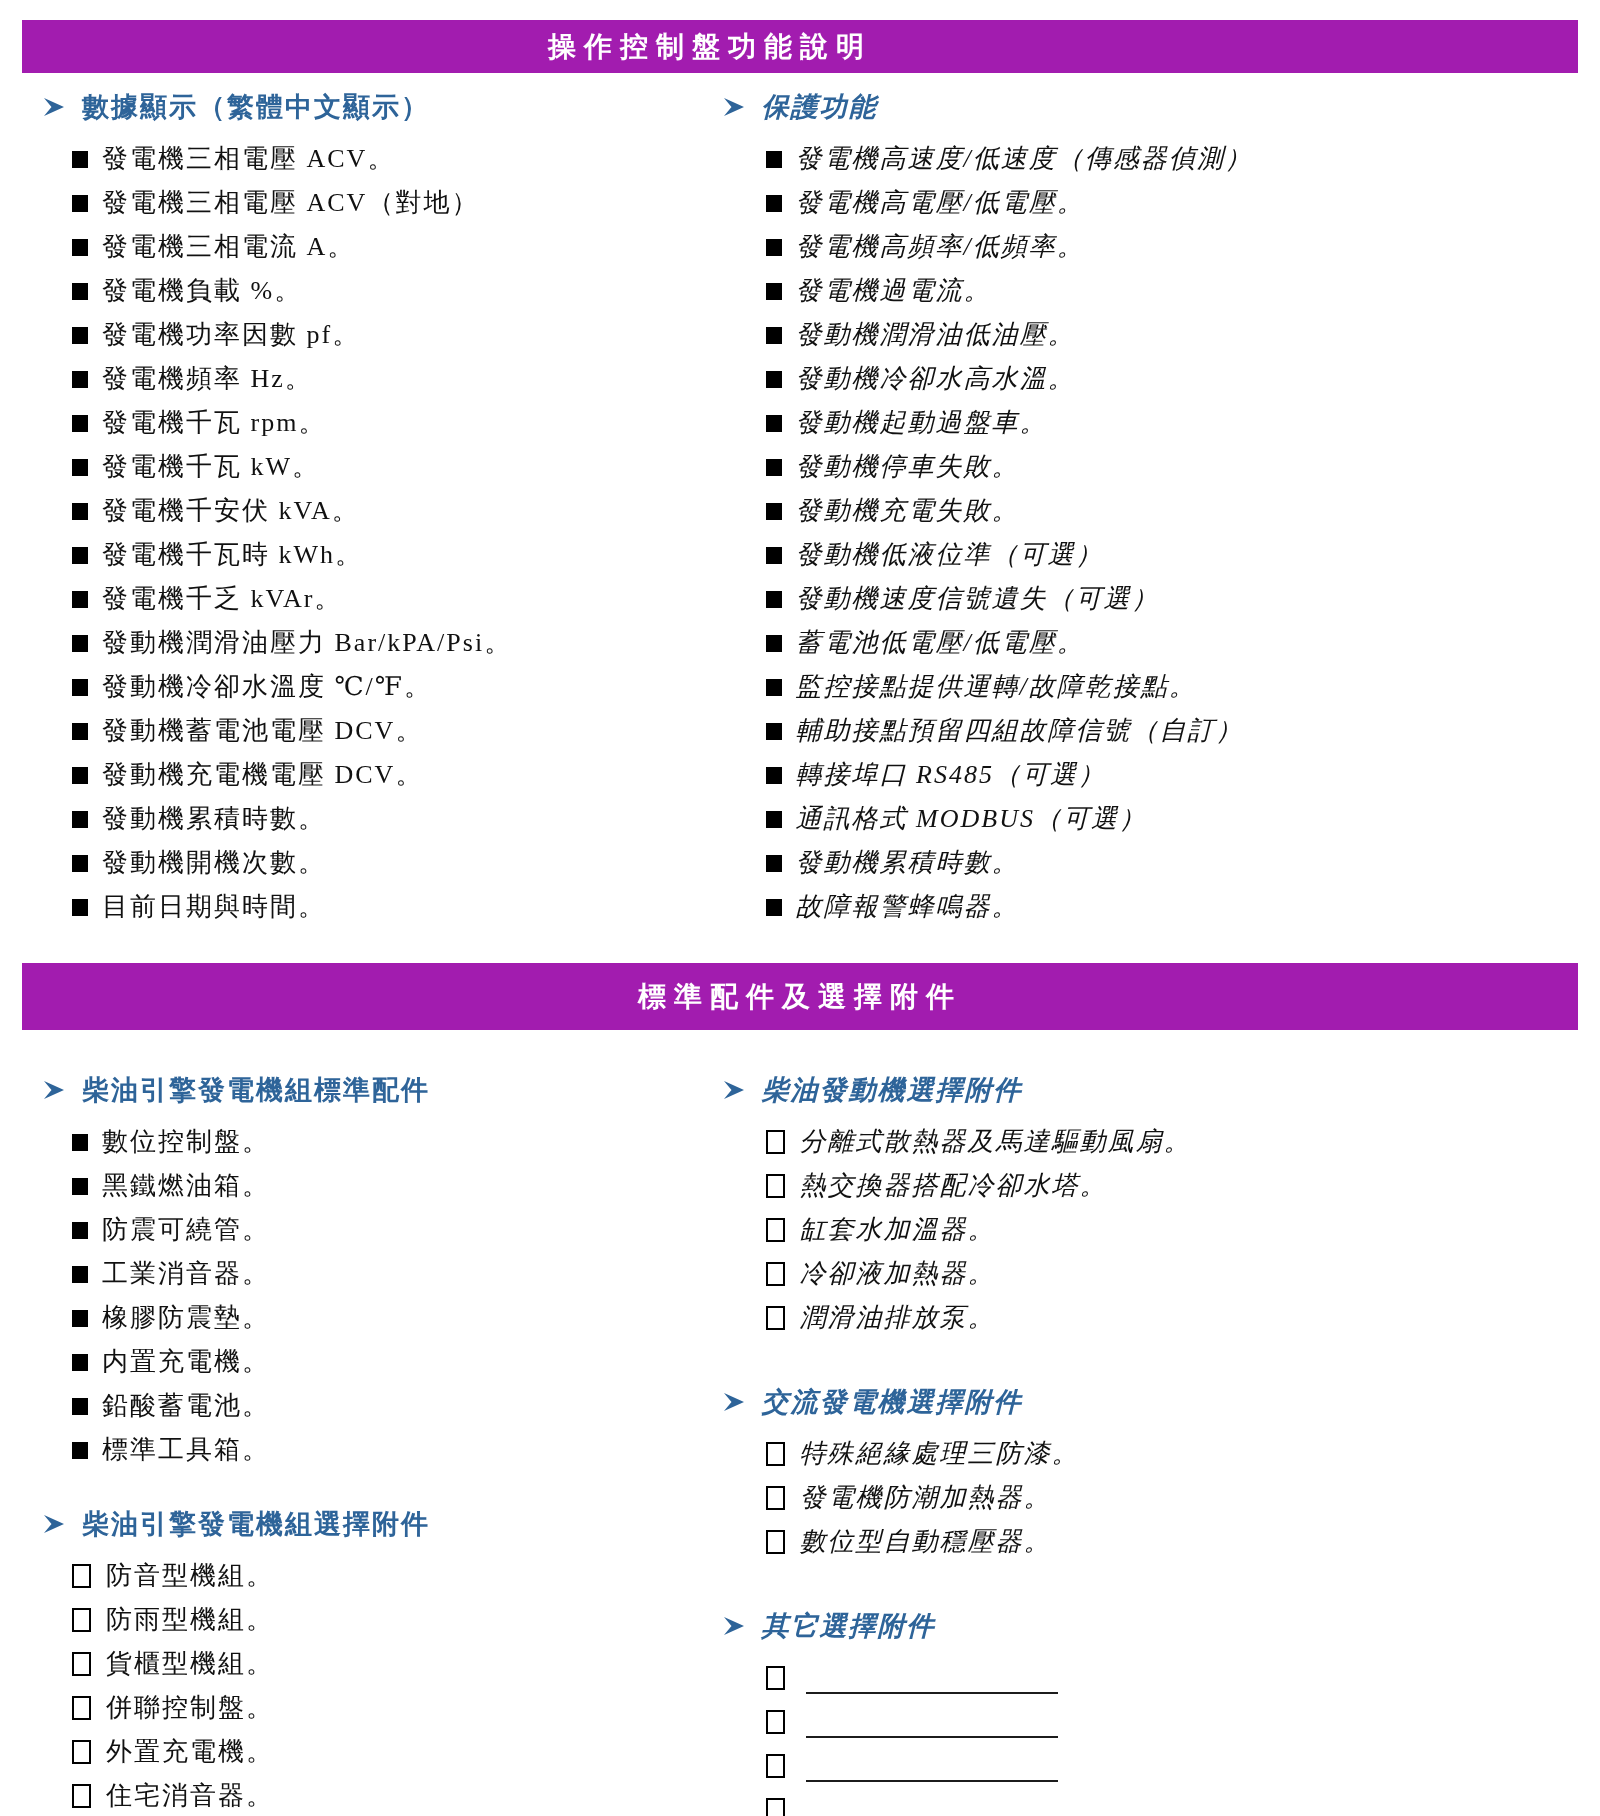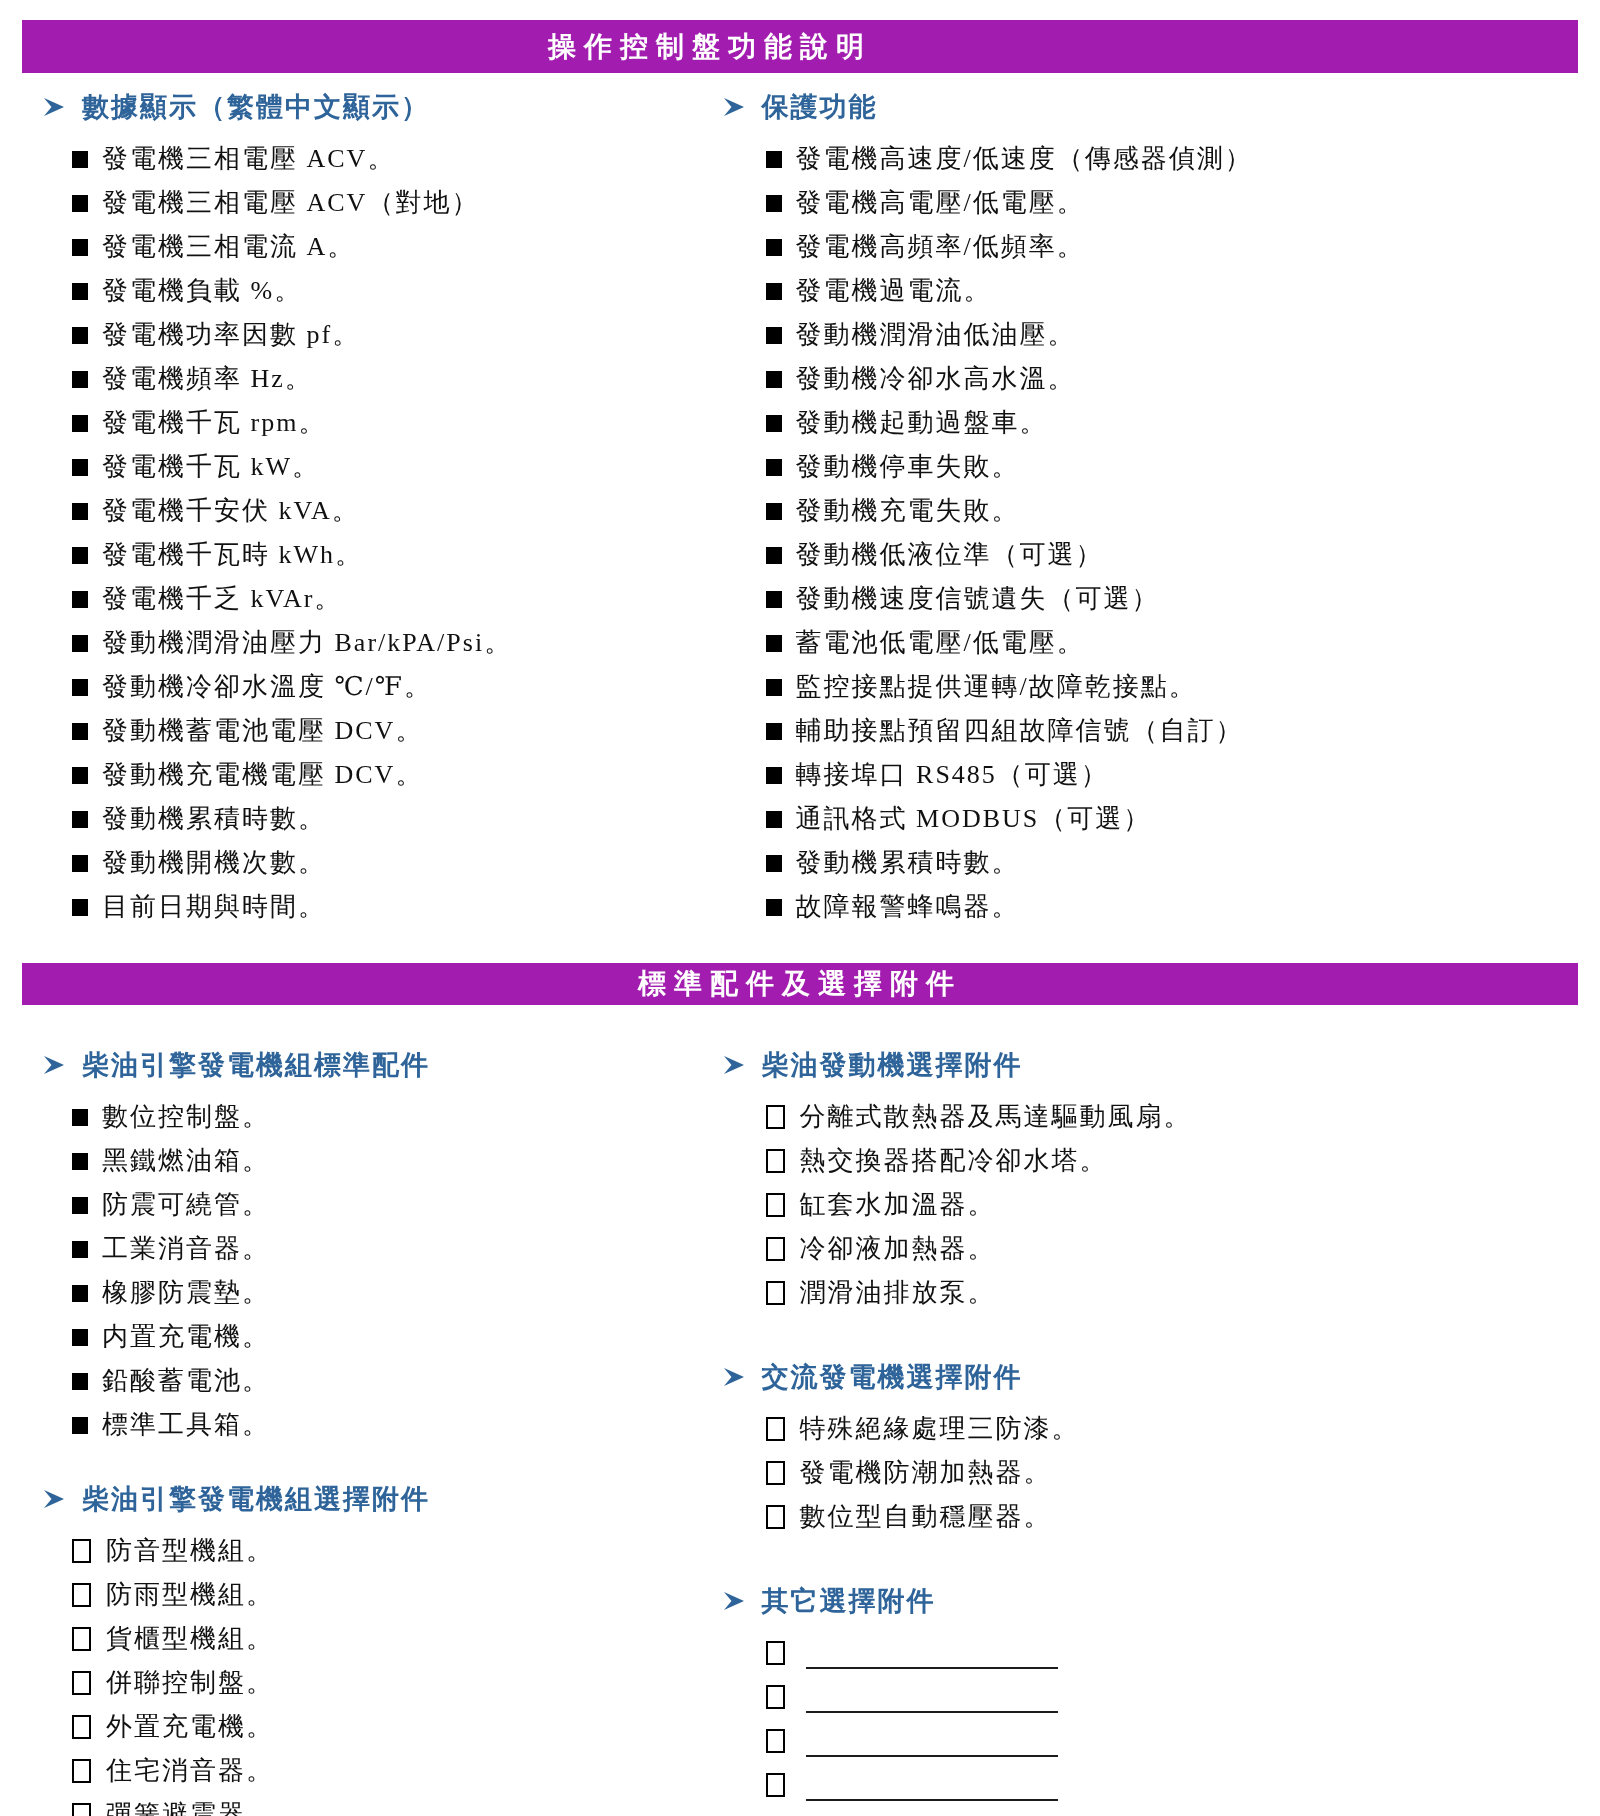--- a/index.html
+++ b/index.html
@@ -19,30 +19,30 @@
     height: 53px;
     background: #a21caf;
     color: #ffffff;
     display: flex;
     align-items: center;
     justify-content: center;
     font-size: 28px;
     font-weight: bold;
     letter-spacing: 8px;
   }
-  .header-bar.second { margin-top: 26px; height: 42px; }
+  .header-bar.second { margin-top: 26px; height: 67px; }
   .header-bar .bar-title { white-space: nowrap; }
   .header-bar.first .bar-title { transform: translateX(-90px); }
 
   .section {
     padding: 0 24px 0 42px;
   }
   .twocol { display: flex; align-items: flex-start; }
   .col-left { width: 44.3%; flex: none; }
-  .col-right { flex: 1; }
+  .col-right { flex: 1; font-style: italic; }
 
   .group { margin-top: 12px; }
   .section2 .group { margin-top: 38px; }
   .col-left.s2 .group + .group { margin-top: 30px; }
   .col-right.s2 .group + .group { margin-top: 40px; }
 
   .group-heading {
     display: flex;
     align-items: center;
     font-size: 27px;

